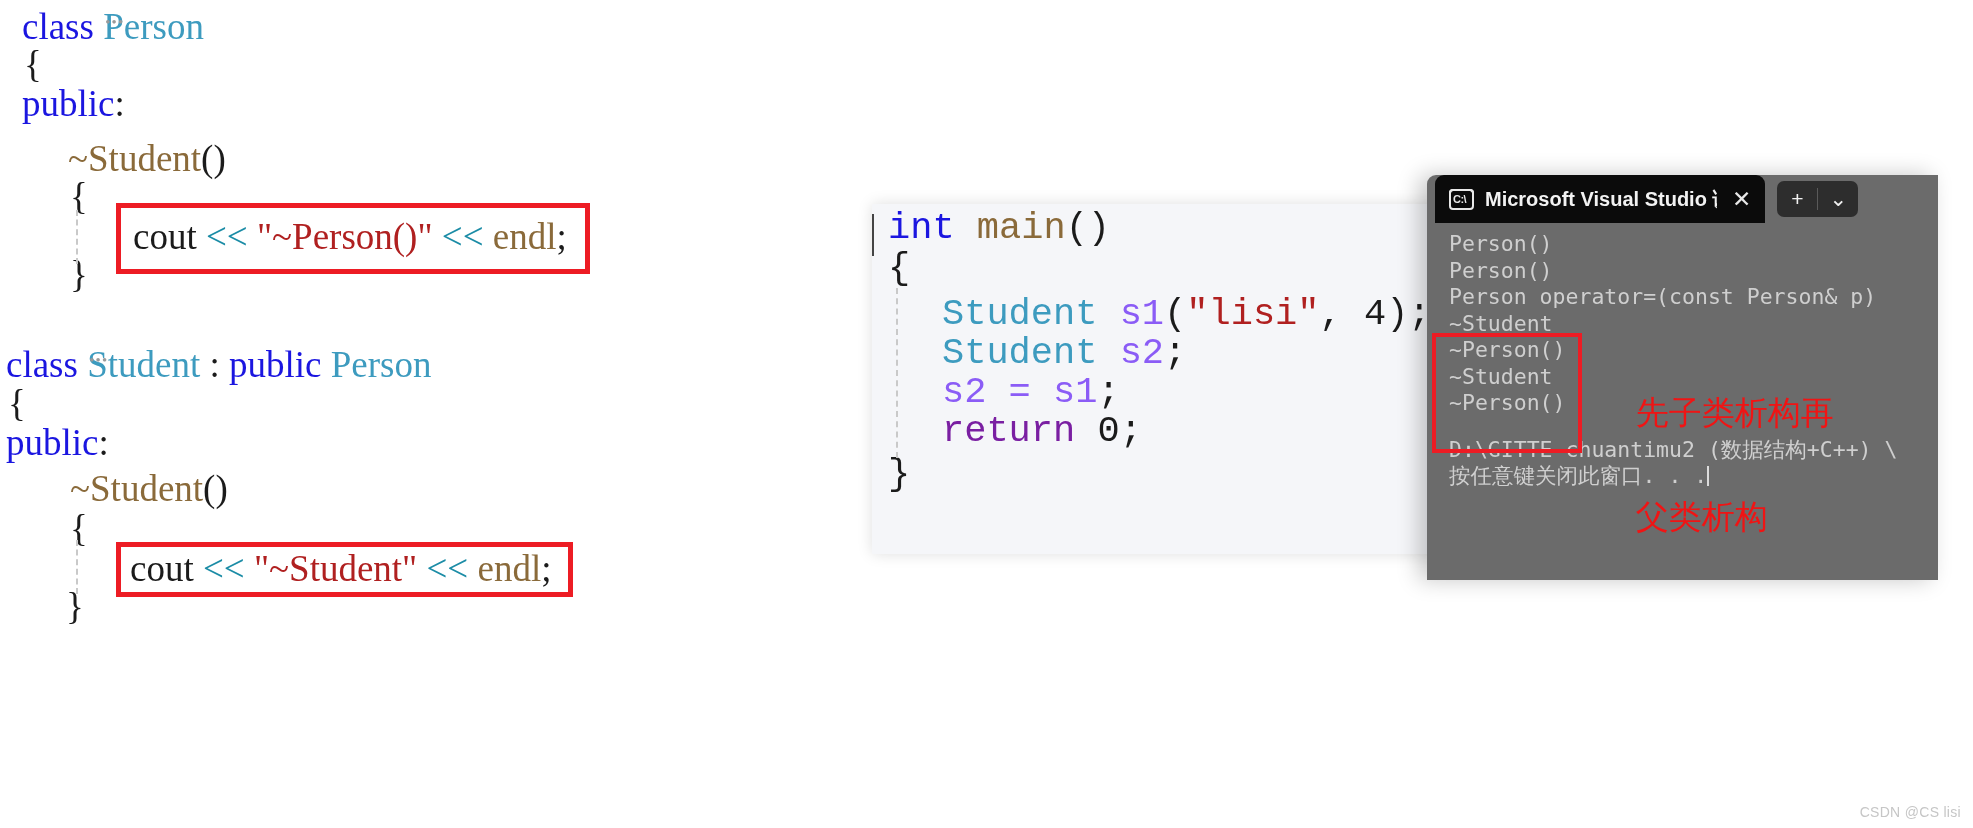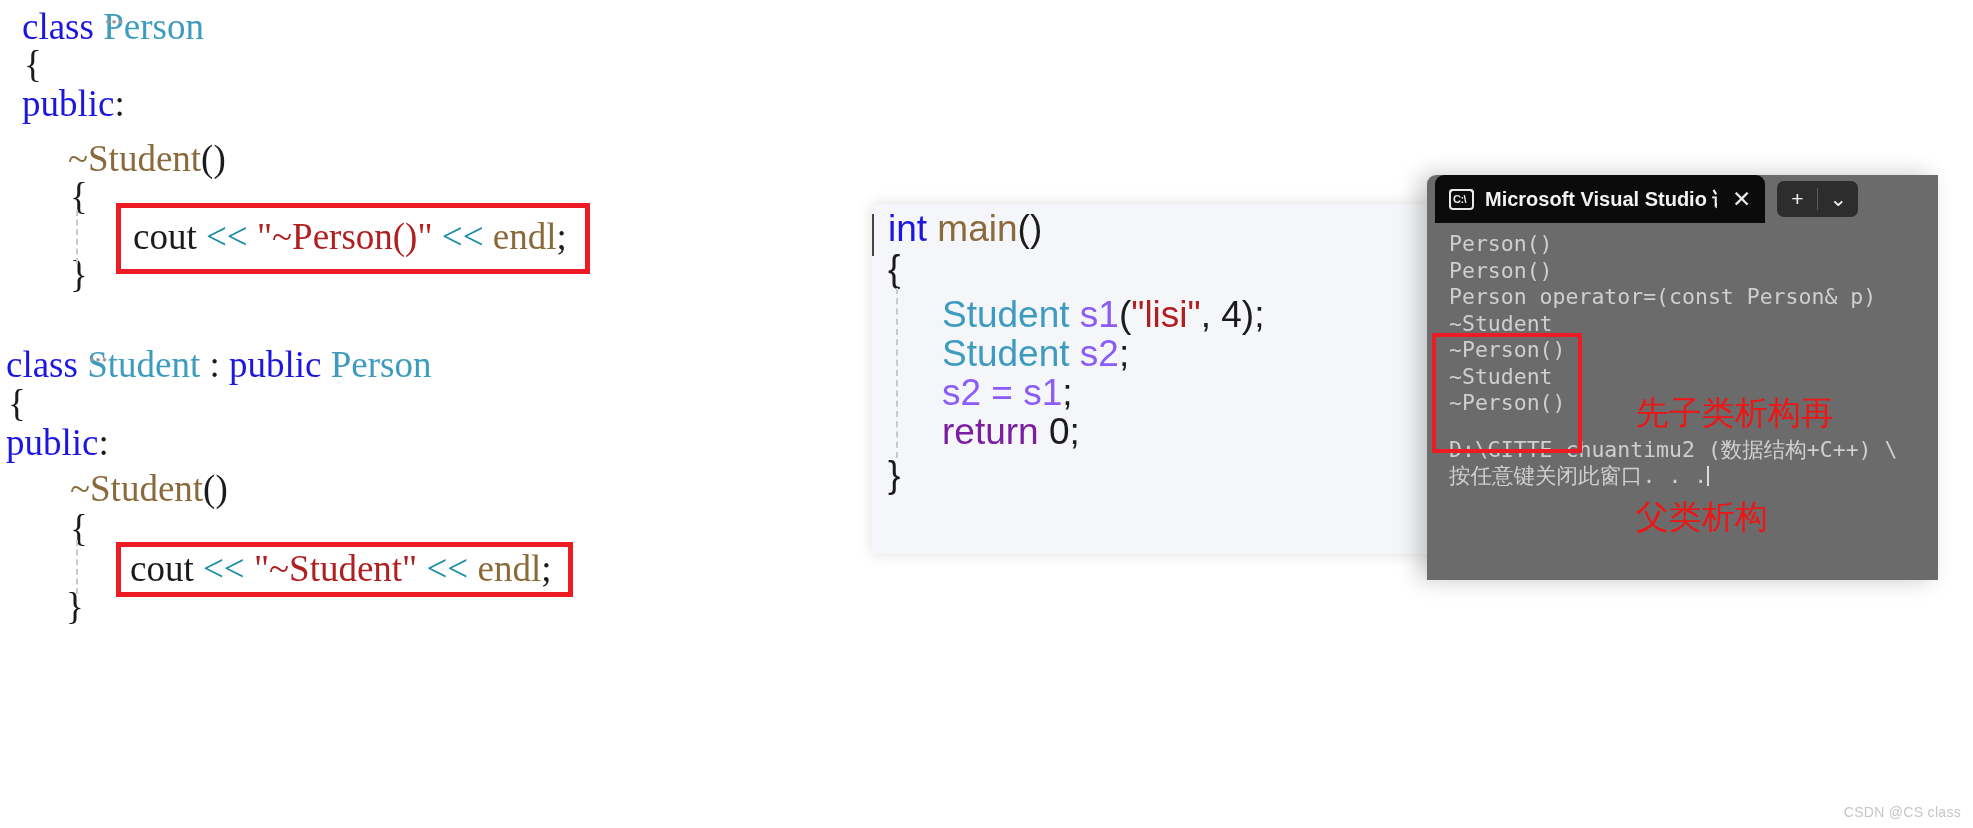--- a/index.html
+++ b/index.html
@@ -73,21 +73,21 @@
     top: 204px;
     width: 620px;
     height: 350px;
     background: #f5f6f9;
     box-shadow: 0 0 14px rgba(0,0,0,0.13);
   }
   #main-code-panel .m-line {
     position: absolute;
     font-size: 37px;
     white-space: pre;
-    font-family: Liberation Sans, sans-serif;
+    font-family: Liberation Mono, monospace;
   }
   .m-caret {
     position: absolute;
     left: 0px;
     top: 10px;
     width: 2px;
     height: 42px;
     background: #444;
   }
 
@@ -330,13 +330,13 @@
   </div>
 
   <div id="console-redbox"></div>
 
   <div id="console-annotation">
     <span>先子类析构再</span><br>
     <span>父类析构</span>
   </div>
 </div>
 
-<div id="watermark">CSDN @CS class</div>
+<div id="watermark">CSDN @CS lisi</div>
 
 </body></html>

